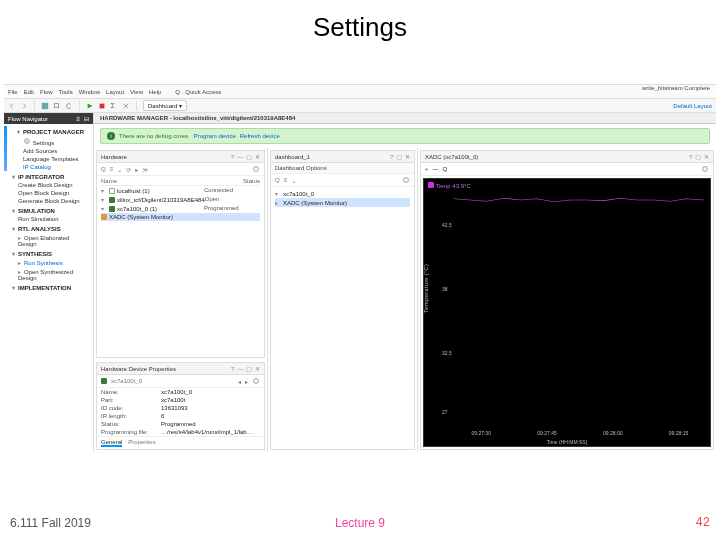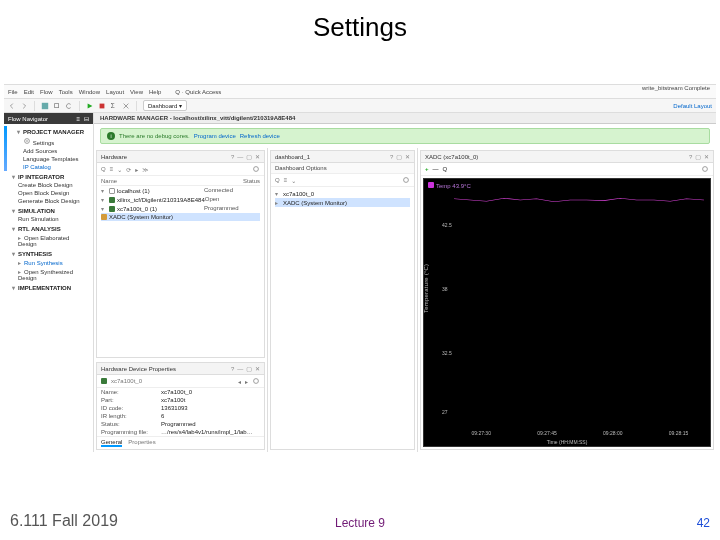--- a/index.html
+++ b/index.html
@@ -81,23 +81,23 @@
   .ytick { position: absolute; left: 18px; color: #bbb; font-size: 5px; }
   .xtick { position: absolute; bottom: 10px; color: #bbb; font-size: 5px; transform: translateX(-50%); }
   .xlabel { position: absolute; bottom: 1px; left: 50%; transform: translateX(-50%); color: #bbb; font-size: 5px; }
   .series { position: absolute; left: 30px; right: 6px; top: 18px; height: 6px; }
   .series svg { width: 100%; height: 100%; }
 
   .ctrl { display: flex; align-items: center; gap: 4px; padding: 2px 4px; border-bottom: 1px solid #eee; }
   .plus { color: #2a2; font-weight: bold; }
   .minus { color: #555; font-weight: bold; }
 
-  .footer { position: absolute; left: 10px; bottom: 10px; font-size: 16px; color: #555; }
-  .footer-c { position: absolute; left: 50%; bottom: 10px; transform: translateX(-50%); font-size: 12px; color: #701a75; }
-  .footer-r { position: absolute; right: 10px; bottom: 10px; font-size: 12px; color: #1d4ed8; }
+  .footer { position: absolute; left: 10px; bottom: 10px; font-size: 12px; color: #555; }
+  .footer-c { position: absolute; left: 50%; bottom: 10px; transform: translateX(-50%); font-size: 12px; color: #ec4899; }
+  .footer-r { position: absolute; right: 10px; bottom: 10px; font-size: 12px; color: #ef4444; font-family: Liberation Mono, monospace; }
 
   .gear { display:inline-block; width:8px; height:8px; }
   .gear svg { width:8px; height:8px; }
 </style>
 </head>
 <body>
 
 <div class="slide-title">Settings</div>
 
 <div class="app">

